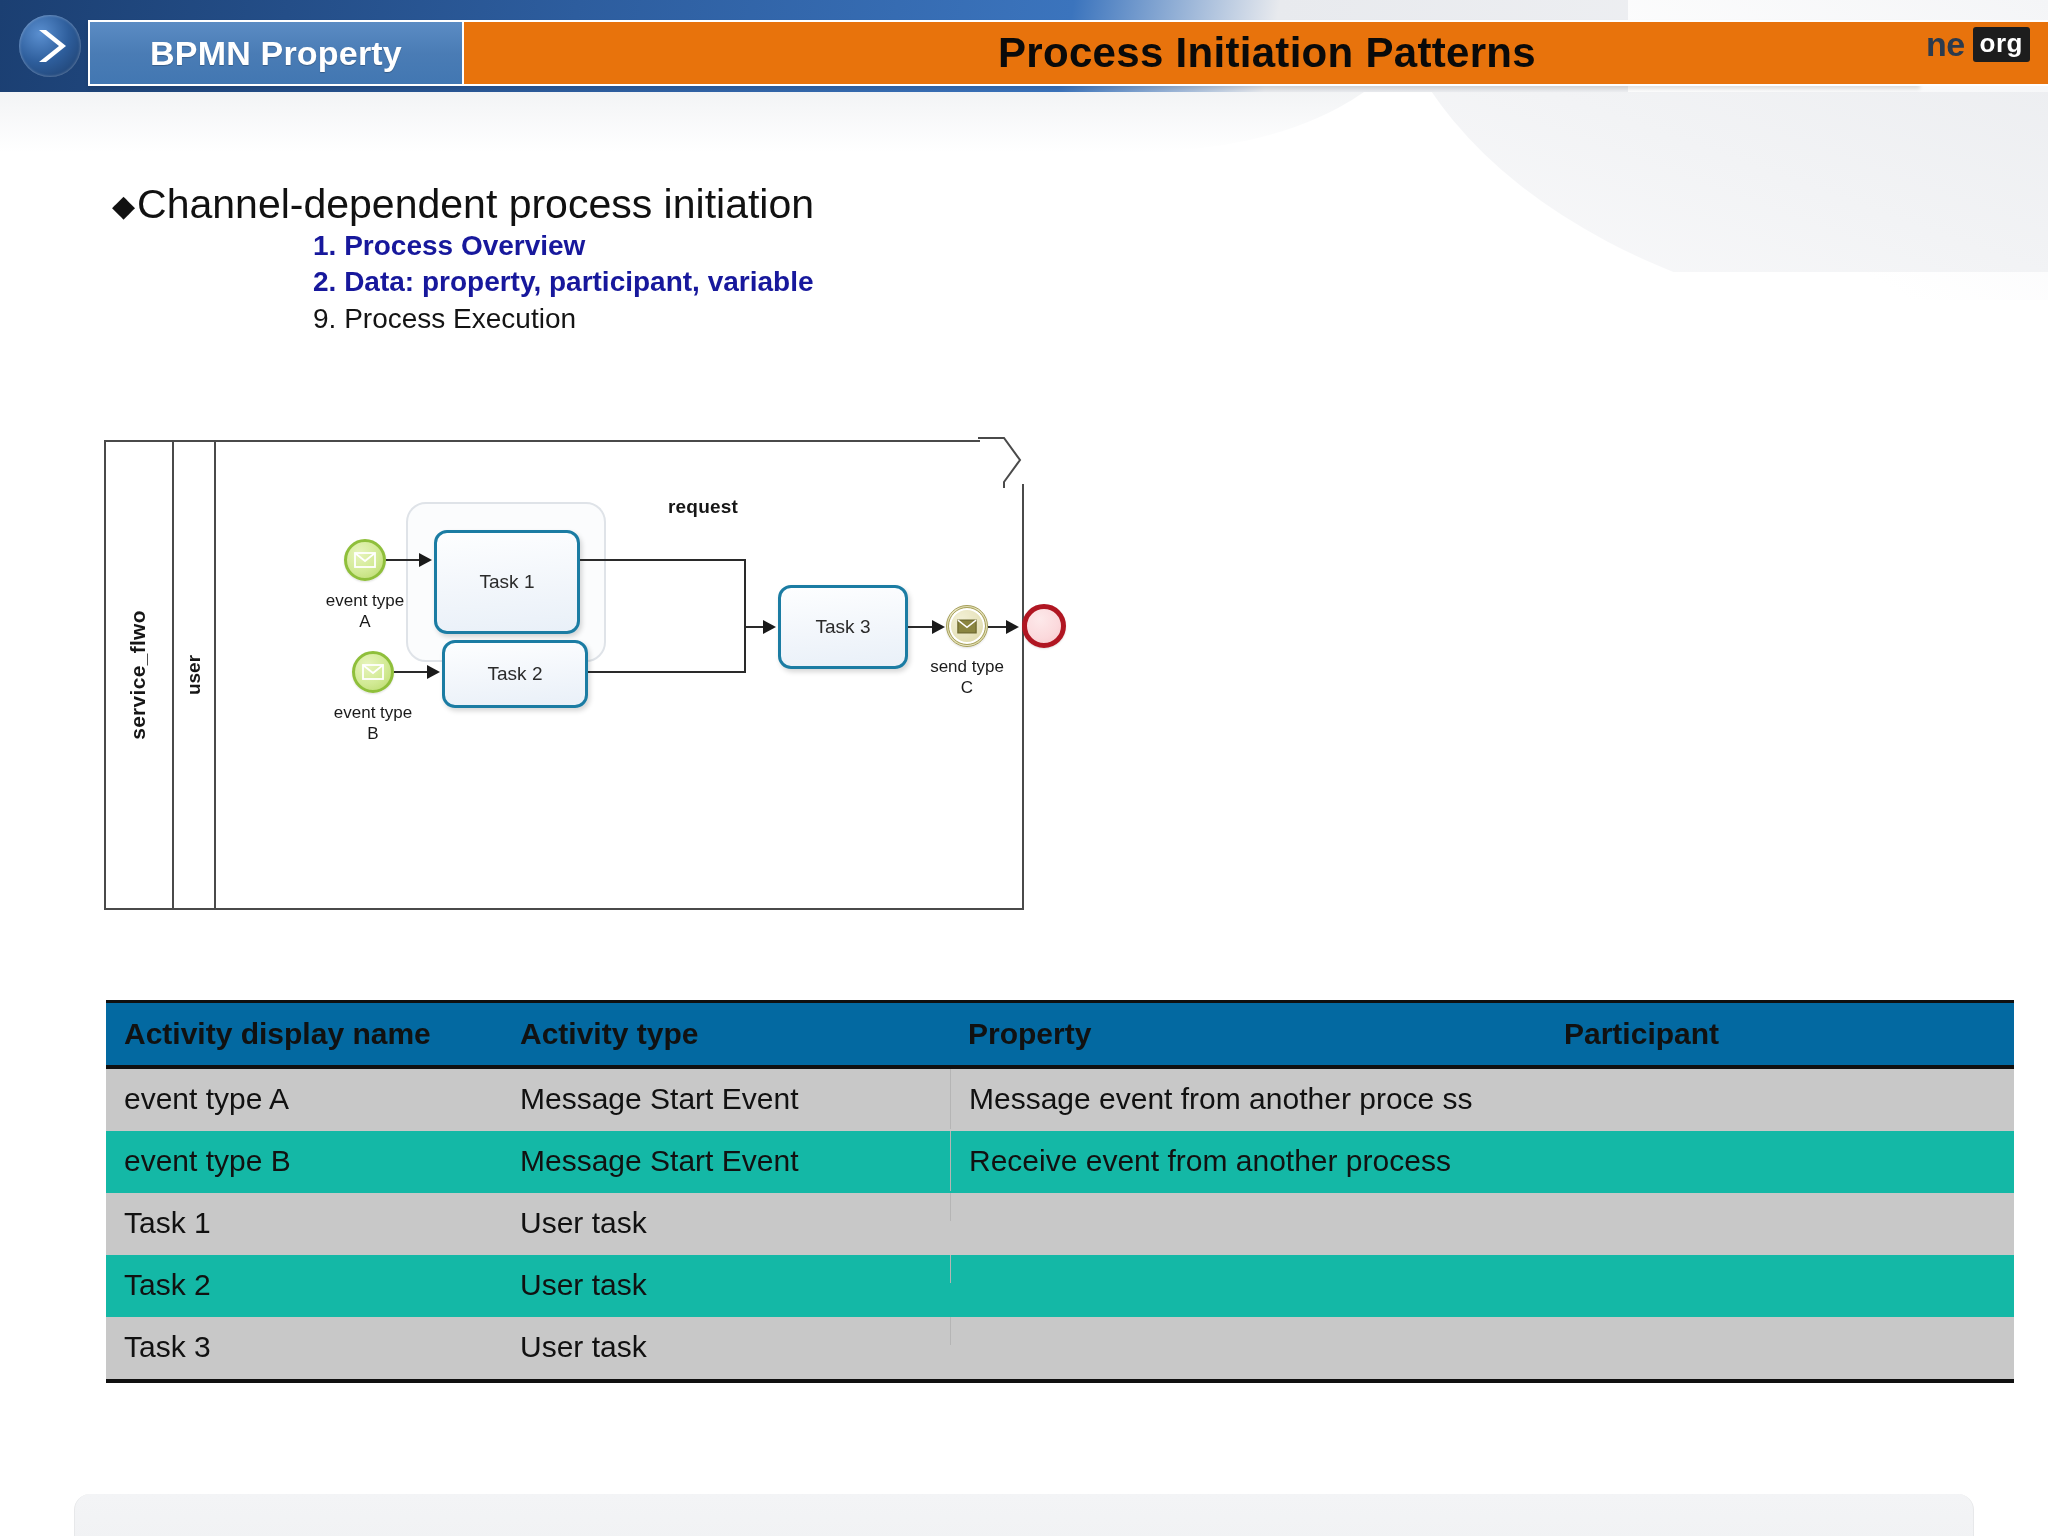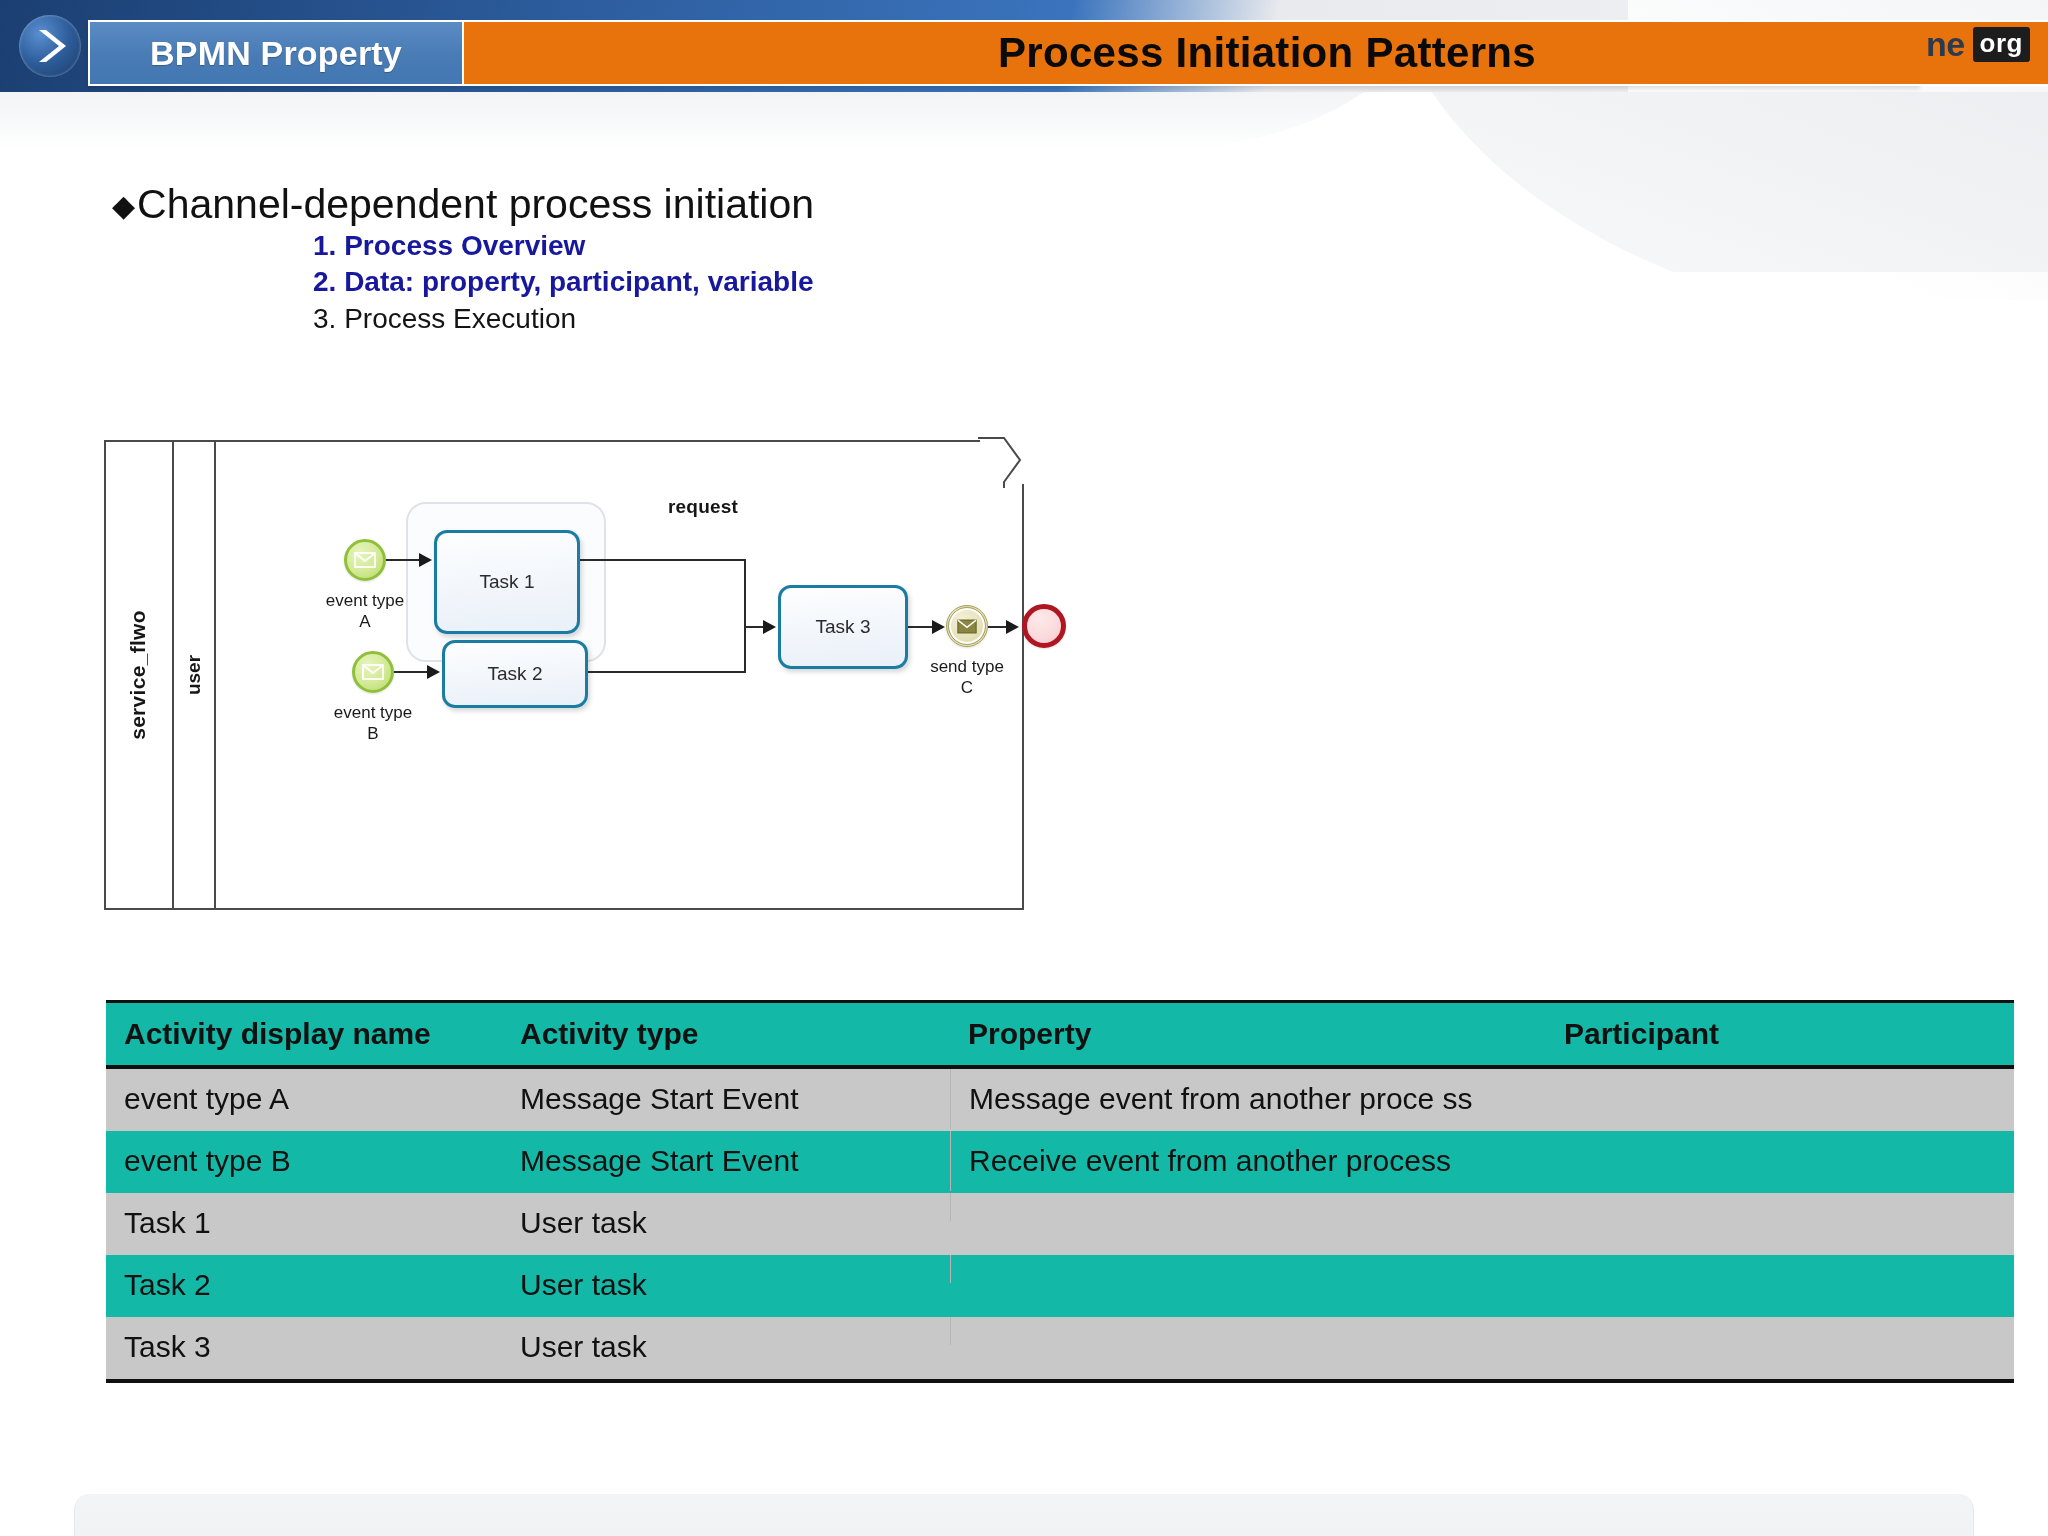--- a/index.html
+++ b/index.html
@@ -192,21 +192,21 @@
     border-left:13px solid #1a1a1a;}
 
   
   .tbl{
     position:absolute;left:106px;top:1000px;width:1908px;
     border-top:3px solid #101010;
     font-size:30px;color:#111111;
   }
   .tbl .hdr{
     display:flex;height:62px;align-items:center;
-    border-bottom:4px solid #101010;background:#14b8a6;
+    border-bottom:4px solid #101010;background:#0369a1;
     font-weight:bold;
   }
   .tbl .row{
     display:flex;align-items:flex-start;
     min-height:62px;
   }
   .tbl .row.alt{background:#c8c8c8;}
   .tbl .row.plain{background:#14b8a6;}
   .tbl .row.last{border-bottom:4px solid #101010;}
   .c1{width:410px;flex:0 0 410px;padding:14px 10px 14px 18px;box-sizing:border-box;}
@@ -258,21 +258,21 @@
   <span class="org">org</span>
 </div>
 
 <div class="bullet-block">
   <div class="bullet-main">
     <span class="dia">◆</span><span>Channel-dependent process initiation</span>
   </div>
   <div class="sublist">
     <div class="sub hi">1. Process Overview</div>
     <div class="sub hi">2. Data: property, participant, variable</div>
-    <div class="sub plain">3. Process Execution</div>
+    <div class="sub plain">9. Process Execution</div>
   </div>
 </div>
 
 <div class="bpmn">
   <div class="pool">
     <div class="pool-border"></div>
     <div class="pool-clip"></div>
     <svg class="pool-chev" width="52" height="52" viewBox="0 0 52 52">
       <polyline points="2,2 28,2 44,24 28,46 28,52" fill="none" stroke="#4a4a4a" stroke-width="2"></polyline>
     </svg>

